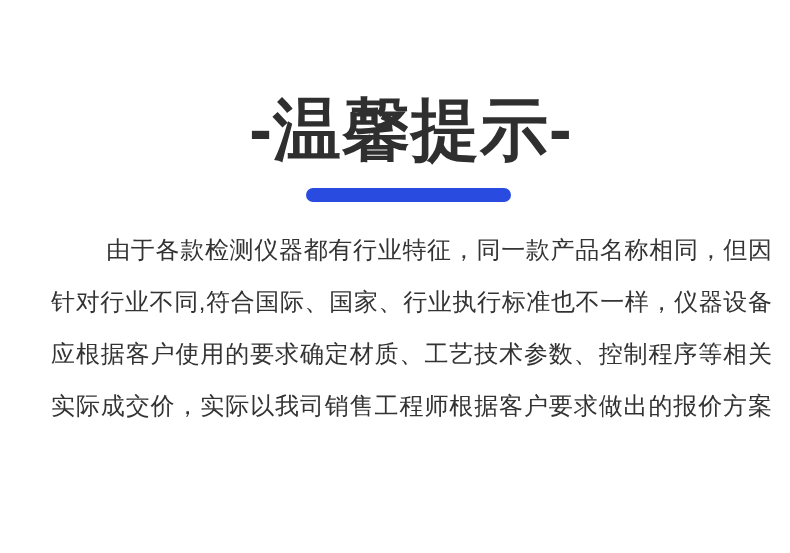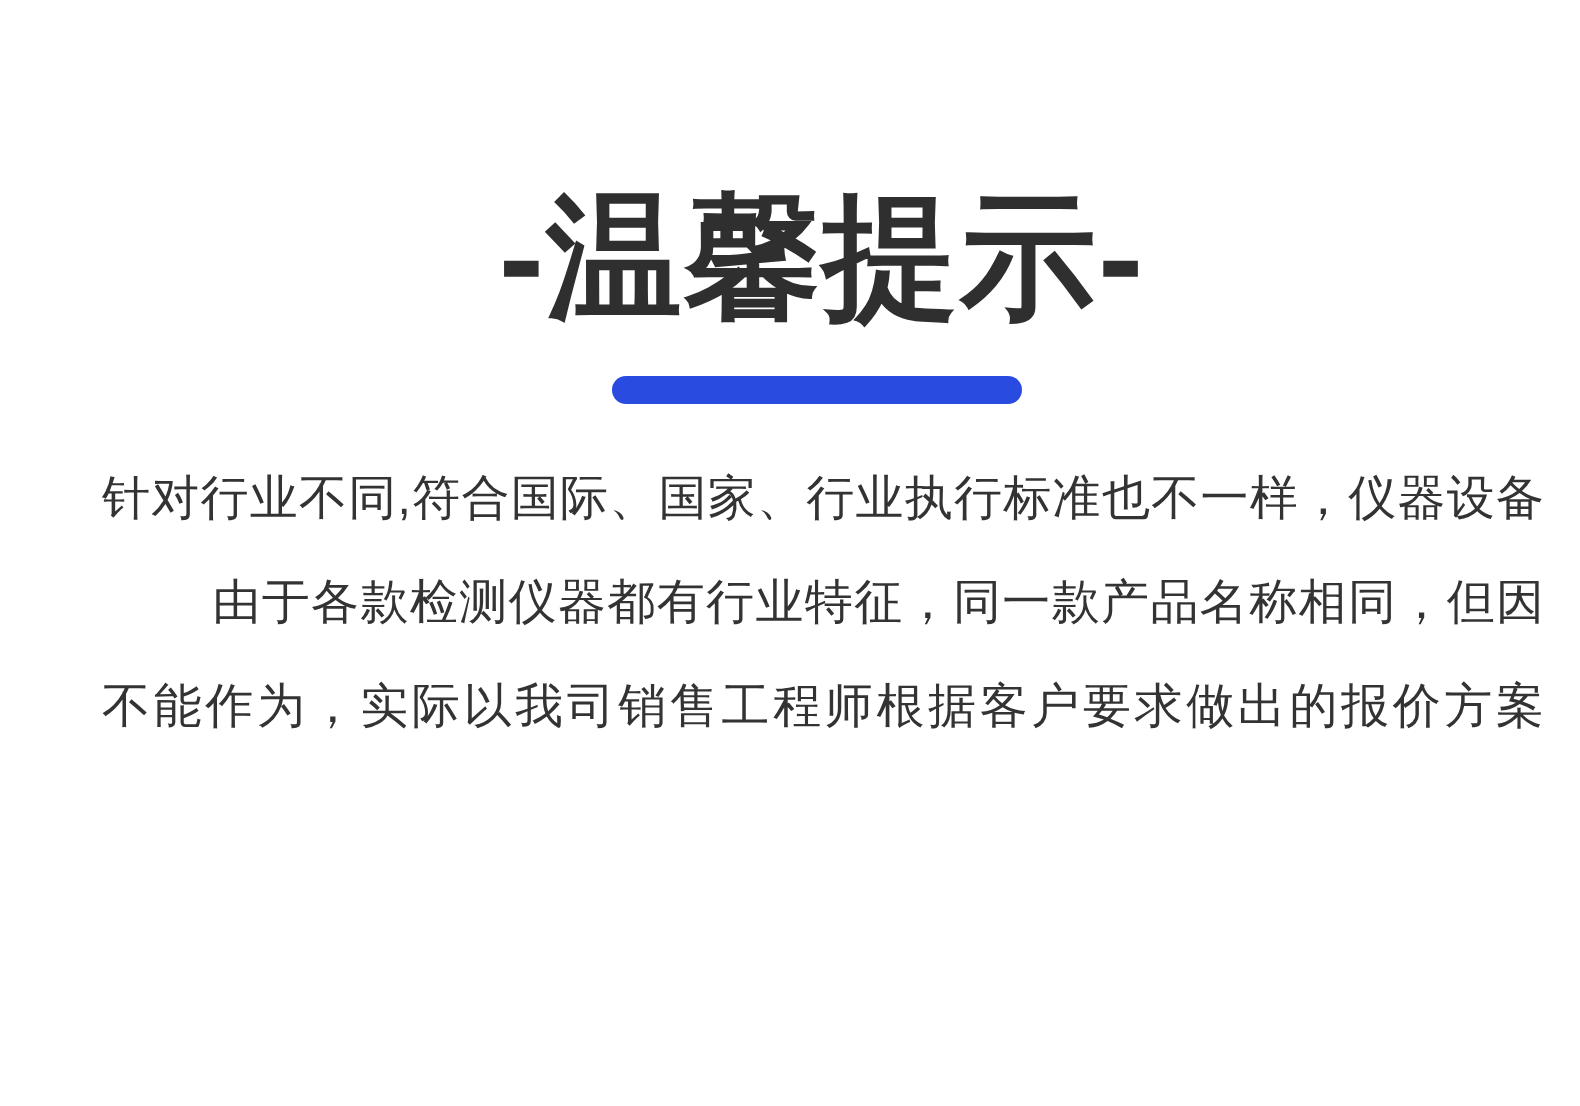--- a/index.html
+++ b/index.html
@@ -73,20 +73,21 @@
 </head>
 <body>
 
 <div class="page">
 
   <div class="notice-title" style="color: rgb(47, 47, 47);">-温馨提示-</div>
 
   <div class="title-underline" style="background-color: rgb(42, 75, 224);"></div>
 
   <div class="notice-paragraph" style="color: rgb(51, 51, 51);">
+    <div class="notice-line first">由于各款检测仪器都有行业特征，同一款产品名称相同，但因</div>
     <div class="notice-line">针对行业不同,符合国际、国家、行业执行标准也不一样，仪器设备</div>
-    <div class="notice-line first">由于各款检测仪器都有行业特征，同一款产品名称相同，但因</div>
-    <div class="notice-line">不能作为，实际以我司销售工程师根据客户要求做出的报价方案</div>
+    <div class="notice-line">应根据客户使用的要求确定材质、工艺技术参数、控制程序等相关</div>
+    <div class="notice-line">实际成交价，实际以我司销售工程师根据客户要求做出的报价方案</div>
   </div>
 
   <div class="bottom-hairline" style="background-color: rgb(236, 236, 236);"></div>
 
 </div>
 
 </body></html>

